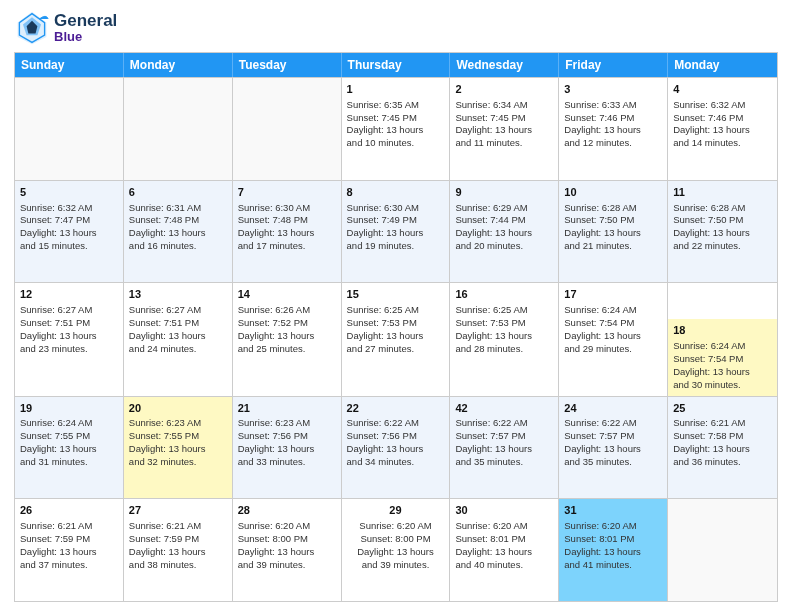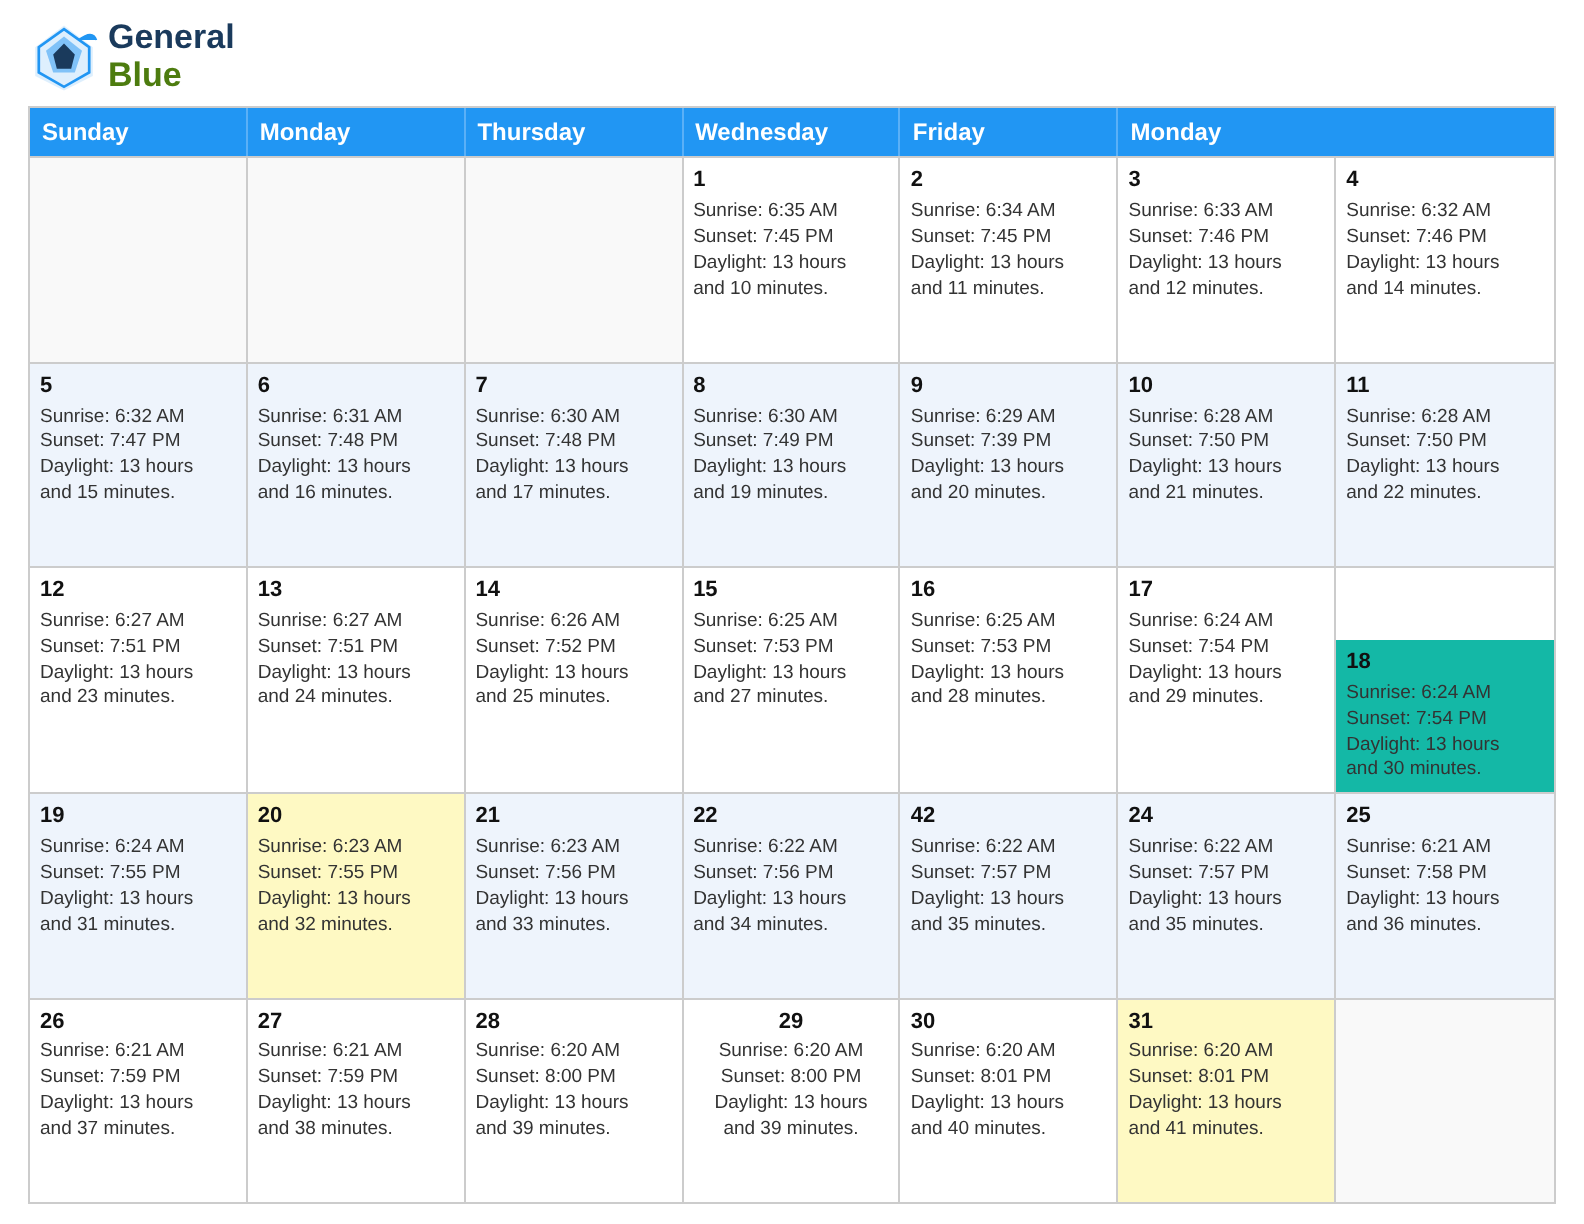--- a/index.html
+++ b/index.html
@@ -110,33 +110,34 @@
     <div class="logo">
       <svg class="logo-icon" viewBox="0 0 40 40">
         <polygon points="20,2 36,14 36,30 20,38 4,30 4,14" fill="#2196F3" opacity="0.15"></polygon>
         <polygon points="20,4 34,14 34,28 20,36 6,28 6,14" fill="none" stroke="#2196F3" stroke-width="1.5"></polygon>
         <polygon points="20,8 30,16 26,28 14,28 10,16" fill="#2196F3" opacity="0.5"></polygon>
         <polygon points="20,12 26,18 24,26 16,26 14,18" fill="#1a3a5c"></polygon>
         <path d="M28,10 Q36,4 38,10" fill="#2196F3" stroke="#2196F3" stroke-width="1"></path>
       </svg>
       <div>
         <div style="font-size:17px;font-weight:bold;color:#1a3a5c;line-height:1.1;">General</div>
-        <div style="font-size:17px;font-weight:bold;color:#4d7c0f;line-height:1.1;">Blue</div>
+        <div style="font-size:13px;font-weight:bold;color:#4c1d95;line-height:1.1;">Blue</div>
       </div>
     </div>
     <div class="title-block">
       <div class="month-title"></div>
       <div class="subtitle"></div>
     </div>
   </div>
 
   <div class="calendar">
     <div class="cal-header-row">
     <div class="cal-header-cell">Sunday</div>
         <div class="cal-header-cell">Monday</div>
+        <div class="cal-header-cell">Tuesday</div>
         <div class="cal-header-cell">Thursday</div>
         <div class="cal-header-cell">Wednesday</div>
         <div class="cal-header-cell">Friday</div>
         <div class="cal-header-cell">Monday</div>
       </div>
     <div class="cal-body">
     <div class="cal-row">
           <div class="cal-cell empty"></div>
           <div class="cal-cell empty"></div>
           <div class="cal-cell empty"></div>
@@ -168,21 +169,21 @@
 and 16 minutes.</span></div>
           <div class="cal-cell" style="background: rgb(238, 244, 252);"><span class="day-num">7</span><span style="white-space: pre-line;">Sunrise: 6:30 AM
 Sunset: 7:48 PM
 Daylight: 13 hours
 and 17 minutes.</span></div>
           <div class="cal-cell" style="background: rgb(238, 244, 252);"><span class="day-num">8</span><span style="white-space: pre-line;">Sunrise: 6:30 AM
 Sunset: 7:49 PM
 Daylight: 13 hours
 and 19 minutes.</span></div>
           <div class="cal-cell" style="background: rgb(238, 244, 252);"><span class="day-num">9</span><span style="white-space: pre-line;">Sunrise: 6:29 AM
-Sunset: 7:39 PM
+Sunset: 7:44 PM
 Daylight: 13 hours
 and 20 minutes.</span></div>
           <div class="cal-cell" style="background: rgb(238, 244, 252);"><span class="day-num">10</span><span style="white-space: pre-line;">Sunrise: 6:28 AM
 Sunset: 7:50 PM
 Daylight: 13 hours
 and 21 minutes.</span></div>
           <div class="cal-cell" style="background: rgb(238, 244, 252);"><span class="day-num">11</span><span style="white-space: pre-line;">Sunrise: 6:28 AM
 Sunset: 7:50 PM
 Daylight: 13 hours
 and 22 minutes.</span></div>
@@ -205,21 +206,21 @@
 Daylight: 13 hours
 and 27 minutes.</span></div>
           <div class="cal-cell" style="background: rgb(255, 255, 255);"><span class="day-num">16</span><span style="white-space: pre-line;">Sunrise: 6:25 AM
 Sunset: 7:53 PM
 Daylight: 13 hours
 and 28 minutes.</span></div>
           <div class="cal-cell" style="background: rgb(255, 255, 255);"><span class="day-num">17</span><span style="white-space: pre-line;">Sunrise: 6:24 AM
 Sunset: 7:54 PM
 Daylight: 13 hours
 and 29 minutes.</span></div>
-          <div class="cal-cell" style="background: #14b8a6; margin-top: 36px;"><span class="day-num">18</span><span style="white-space: pre-line;">Sunrise: 6:24 AM
+          <div class="cal-cell" style="background: #fef9c3; margin-top: 36px;"><span class="day-num">18</span><span style="white-space: pre-line;">Sunrise: 6:24 AM
 Sunset: 7:54 PM
 Daylight: 13 hours
 and 30 minutes.</span></div>
         </div>
         <div class="cal-row">
           <div class="cal-cell" style="background: rgb(238, 244, 252);"><span class="day-num">19</span><span style="white-space: pre-line;">Sunrise: 6:24 AM
 Sunset: 7:55 PM
 Daylight: 13 hours
 and 31 minutes.</span></div>
           <div class="cal-cell" style="background: #fef9c3;"><span class="day-num">20</span><span style="white-space: pre-line;">Sunrise: 6:23 AM
@@ -261,21 +262,21 @@
 Daylight: 13 hours
 and 39 minutes.</span></div>
           <div class="cal-cell" style="background: rgb(255, 255, 255); text-align: center;"><span class="day-num">29</span><span style="white-space: pre-line;">Sunrise: 6:20 AM
 Sunset: 8:00 PM
 Daylight: 13 hours
 and 39 minutes.</span></div>
           <div class="cal-cell" style="background: rgb(255, 255, 255);"><span class="day-num">30</span><span style="white-space: pre-line;">Sunrise: 6:20 AM
 Sunset: 8:01 PM
 Daylight: 13 hours
 and 40 minutes.</span></div>
-          <div class="cal-cell" style="background: #fef9c3;"><span class="day-num">31</span><span style="white-space: pre-line;">Sunrise: 6:20 AM
+          <div class="cal-cell" style="background: #7dd3fc;"><span class="day-num">31</span><span style="white-space: pre-line;">Sunrise: 6:20 AM
 Sunset: 8:01 PM
 Daylight: 13 hours
 and 41 minutes.</span></div>
           <div class="cal-cell empty"></div>
         </div>
       </div>
   </div>
 </div>
 
 </body></html>

